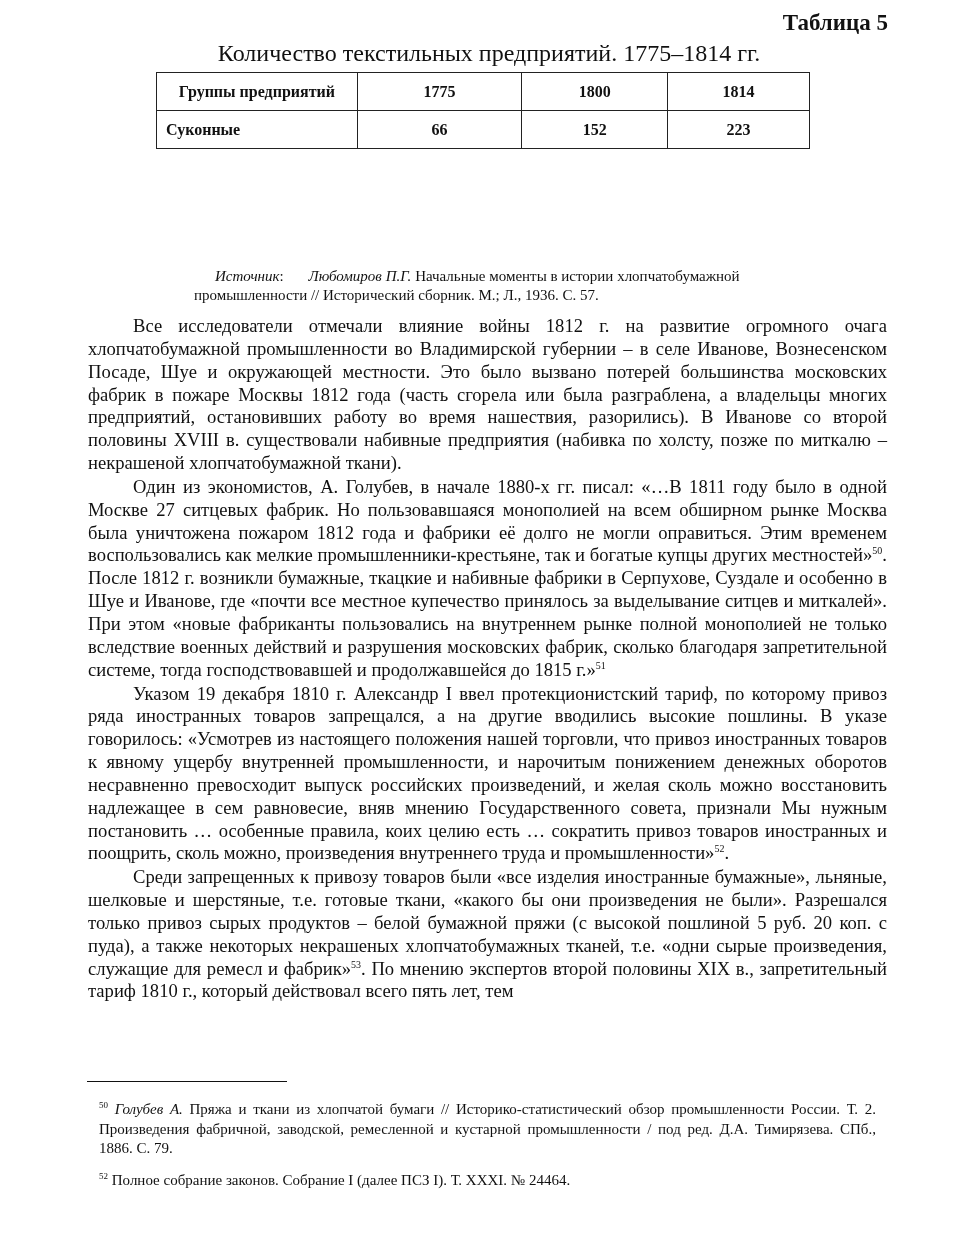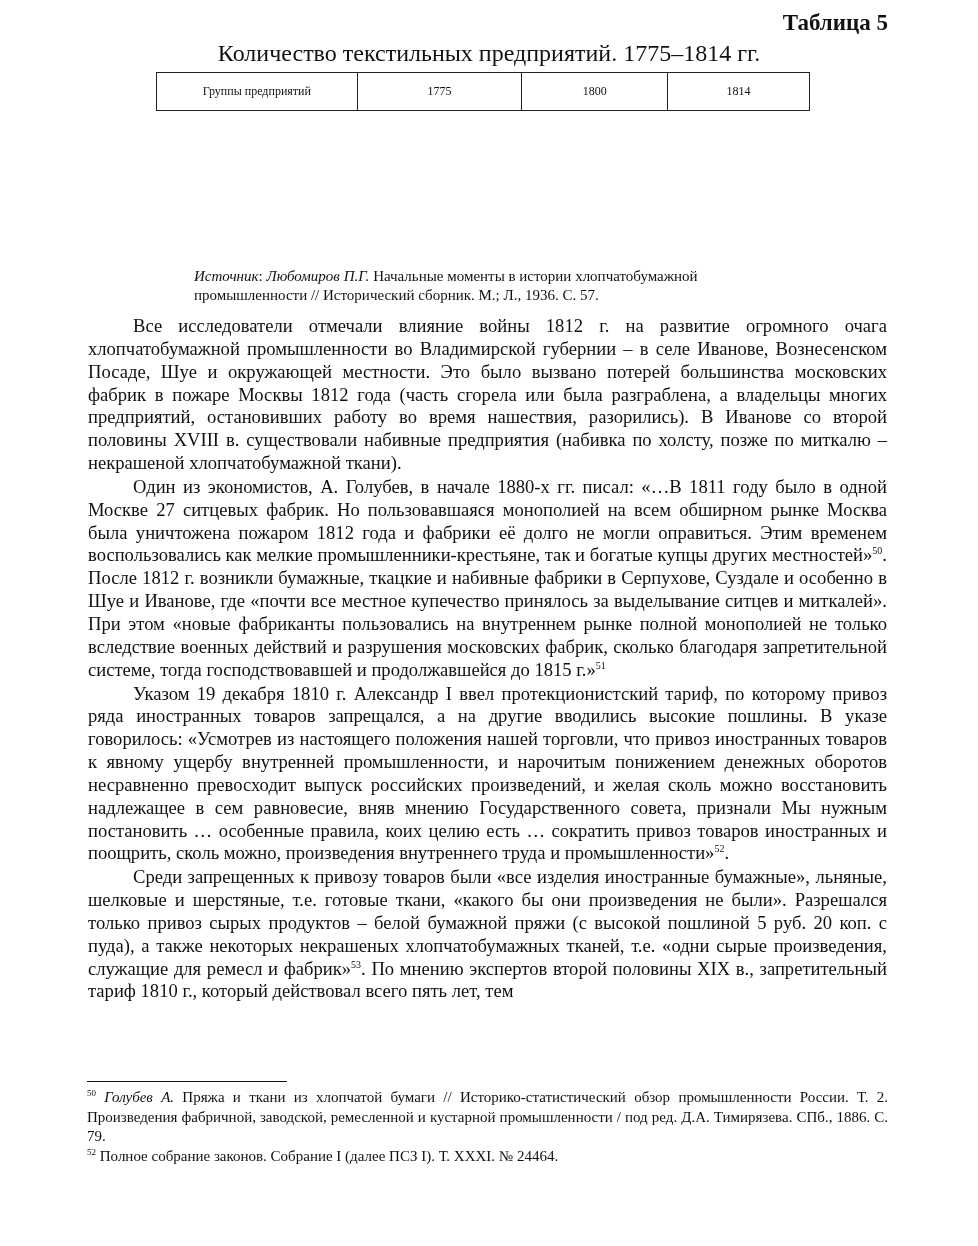--- a/index.html
+++ b/index.html
@@ -10,47 +10,47 @@
   .table-label {
     position: absolute; right: 90px; top: 10px;
     font-weight: bold; font-size: 23px;
   }
   .table-caption {
     position: absolute; left: 0; width: 978px; top: 40px; text-align: center;
     font-size: 24px;
   }
   table.data {
     position: absolute; left: 156px; top: 72px; width: 654px;
-    border-collapse: collapse; font-size: 12px;
+    border-collapse: collapse; font-size: 16px; font-weight: bold;
   }
   table.data td {
     border: 1.5px solid #222; height: 37px; padding: 0 9px; text-align: center;
   }
   table.data td.name { text-align: left; }
   table.data tr.head td.name { text-align: center; }
   .source {
     position: absolute; left: 194px; top: 267px; width: 620px;
     font-size: 15px; line-height: 19px;
   }
-  .source i { font-style: italic; }
+  .source i { font-style: italic; margin-left: 21px; }
   .body-text {
     position: absolute; left: 87px; top: 314px; width: 801px;
     font-size: 18.6px; line-height: 22.85px; text-align: justify;
   }
   .body-text p { margin: 1px; text-indent: 45px; }
   sup { font-size: 10px; line-height: 0; vertical-align: 7px; }
   .fn-rule {
     position: absolute; left: 87px; top: 1081px; width: 200px; height: 0;
     border-top: 1.5px solid #111;
   }
   .footnotes {
     position: absolute; left: 87px; top: 1088px; width: 801px;
     font-size: 15px; line-height: 19.6px; text-align: justify;
   }
-  .footnotes p { margin: 0; }
+  .footnotes p { margin: 12px; }
   .footnotes sup { font-size: 9px; vertical-align: 6px; }
 </style>
 </head>
 <body>
 
 <div class="table-label">Таблица 5</div>
 <div class="table-caption">Количество текстильных предприятий. 1775–1814 гг.</div>
 
 <table class="data">
   <colgroup>
@@ -59,20 +59,26 @@
       <col style="width:146px">
       <col style="width:142px">
   </colgroup>
   <tbody>
       <tr class="head">
     <td class="name">Группы предприятий</td>
     <td>1775</td>
     <td>1800</td>
     <td>1814</td>
   </tr>
+  <tr>
+    <td class="name">Суконные</td>
+    <td>66</td>
+    <td>152</td>
+    <td>223</td>
+  </tr>
 </tbody>
   </table>
 
 <div class="source"><i>Источник</i>: <i>Любомиров П.Г.</i><span> Начальные моменты в истории хлопчатобумажной промышленности // Исторический сборник. М.; Л., 1936. С. 57.</span></div>
 
 <div class="body-text">
   <p>Все исследователи отмечали влияние войны 1812 г. на развитие огромного очага хлопчатобумажной промышленности во Владимирской губернии – в селе Иванове, Вознесенском Посаде, Шуе и окружающей местности. Это было вызвано потерей большинства московских фабрик в пожаре Москвы 1812 года (часть сгорела или была разграблена, а владельцы многих предприятий, остановивших работу во время нашествия, разорились). В Иванове со второй половины XVIII в. существовали набивные предприятия (набивка по холсту, позже по миткалю – некрашеной хлопчатобумажной ткани).</p>
   <p><span>Один из экономистов, А. Голубев, в начале 1880-х гг. писал: «…В 1811 году было в одной Москве 27 ситцевых фабрик. Но пользовавшаяся монополией на всем обширном рынке Москва была уничтожена пожаром 1812 года и фабрики её долго не могли оправиться. Этим временем воспользовались как мелкие промышленники-крестьяне, так и богатые купцы других местностей»</span><sup>50</sup><span>. После 1812 г. возникли бумажные, ткацкие и набивные фабрики в Серпухове, Суздале и особенно в Шуе и Иванове, где «почти все местное купечество принялось за выделывание ситцев и миткалей». При этом «новые фабриканты пользовались на внутреннем рынке полной монополией не только вследствие военных действий и разрушения московских фабрик, сколько благодаря запретительной системе, тогда господствовавшей и продолжавшейся до 1815 г.»</span><sup>51</sup></p>
   <p><span>Указом 19 декабря 1810 г. Александр I ввел протекционистский тариф, по которому привоз ряда иностранных товаров запрещался, а на другие вводились высокие пошлины. В указе говорилось: «Усмотрев из настоящего положения нашей торговли, что привоз иностранных товаров к явному ущербу внутренней промышленности, и нарочитым понижением денежных оборотов несравненно превосходит выпуск российских произведений, и желая сколь можно восстановить надлежащее в сем равновесие, вняв мнению Государственного совета, признали Мы нужным постановить … особенные правила, коих целию есть … сократить привоз товаров иностранных и поощрить, сколь можно, произведения внутреннего труда и промышленности»</span><sup>52</sup><span>.</span></p>
   <p><span>Среди запрещенных к привозу товаров были «все изделия иностранные бумажные», льняные, шелковые и шерстяные, т.е. готовые ткани, «какого бы они произведения не были». Разрешался только привоз сырых продуктов – белой бумажной пряжи (с высокой пошлиной 5 руб. 20 коп. с пуда), а также некоторых некрашеных хлопчатобумажных тканей, т.е. «одни сырые произведения, служащие для ремесл и фабрик»</span><sup>53</sup><span>. По мнению экспертов второй половины XIX в., запретительный тариф 1810 г., который действовал всего пять лет, тем</span></p>

